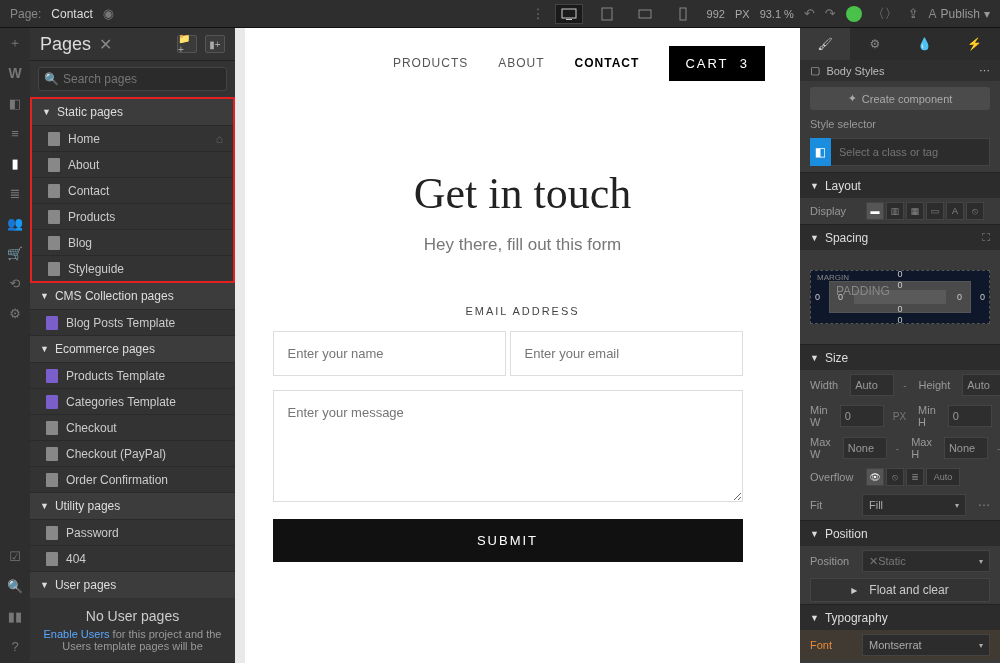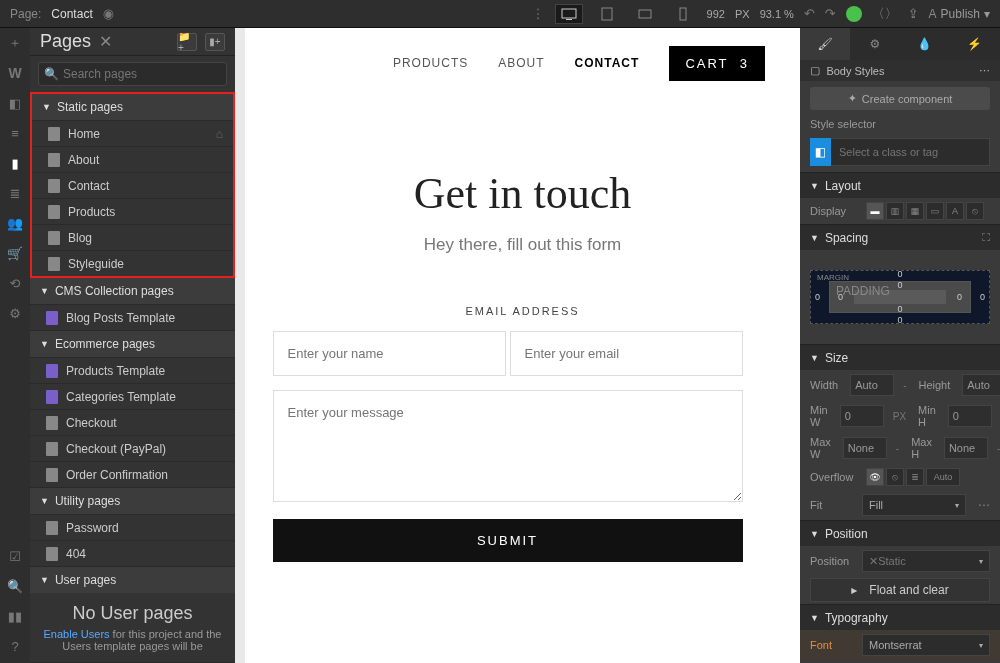--- a/index.html
+++ b/index.html
@@ -30,21 +30,21 @@
 .search-wrap .si { position: absolute; left: 6px; top: 5px; color: #777; font-size: 12px; }
 .group { border-bottom: 1px solid #2a2a2a; }
 .group-head { background: #3c3c3c; height: 26px; display: flex; align-items: center; padding: 0 10px; font-size: 12px; color: #ddd; cursor:pointer; }
 .group-head .tri { margin-right: 6px; font-size: 9px; }
 .group.highlighted { border: 2px solid #e52020; }
 .page-item { height: 26px; display: flex; align-items: center; padding: 0 10px 0 16px; font-size: 12px; color: #ccc; border-top: 1px solid #2a2a2a; cursor: pointer; }
 .page-item .pi-icon { width: 12px; height: 14px; margin-right: 8px; background: #888; border-radius: 1px; }
 .page-item .pi-icon.purple { background: #7a5ec9; }
 .page-item .home { margin-left: auto; color: #666; }
 .nouser { padding: 10px; text-align: center; font-size: 11px; color: #999; }
-.nouser .tt { color: #ccc; font-size: 18px; margin-bottom: 4px; }
+.nouser .tt { color: #ccc; font-size: 14px; margin-bottom: 4px; }
 .nouser .lnk { color: #5aa8ff; cursor:pointer; }
 .canvas { flex: 1; background: #e9e9e9; position: relative; }
 .canvas-inner { position: absolute; top: 0; left: 10px; right: 0; bottom: 0; background: #fff; }
 .site-nav { height: 70px; display: flex; align-items: center; justify-content: flex-end; gap: 30px; padding: 0 35px; font-size: 12px; letter-spacing: 1px; }
 .site-nav a { color: #555; cursor:pointer; }
 .site-nav a.active { color: #000; font-weight: 600; }
 .cart-btn { background: #000; color: #fff; padding: 10px 16px; font-size: 13px; letter-spacing: 2px; cursor:pointer; }
 .hero { text-align: center; padding: 70px 20px 30px; }
 .hero h1 { font-size: 44px; font-weight: 400; color: #222; font-family: Georgia, serif; }
 .hero p { margin-top: 16px; color: #777; font-size: 17px; }

